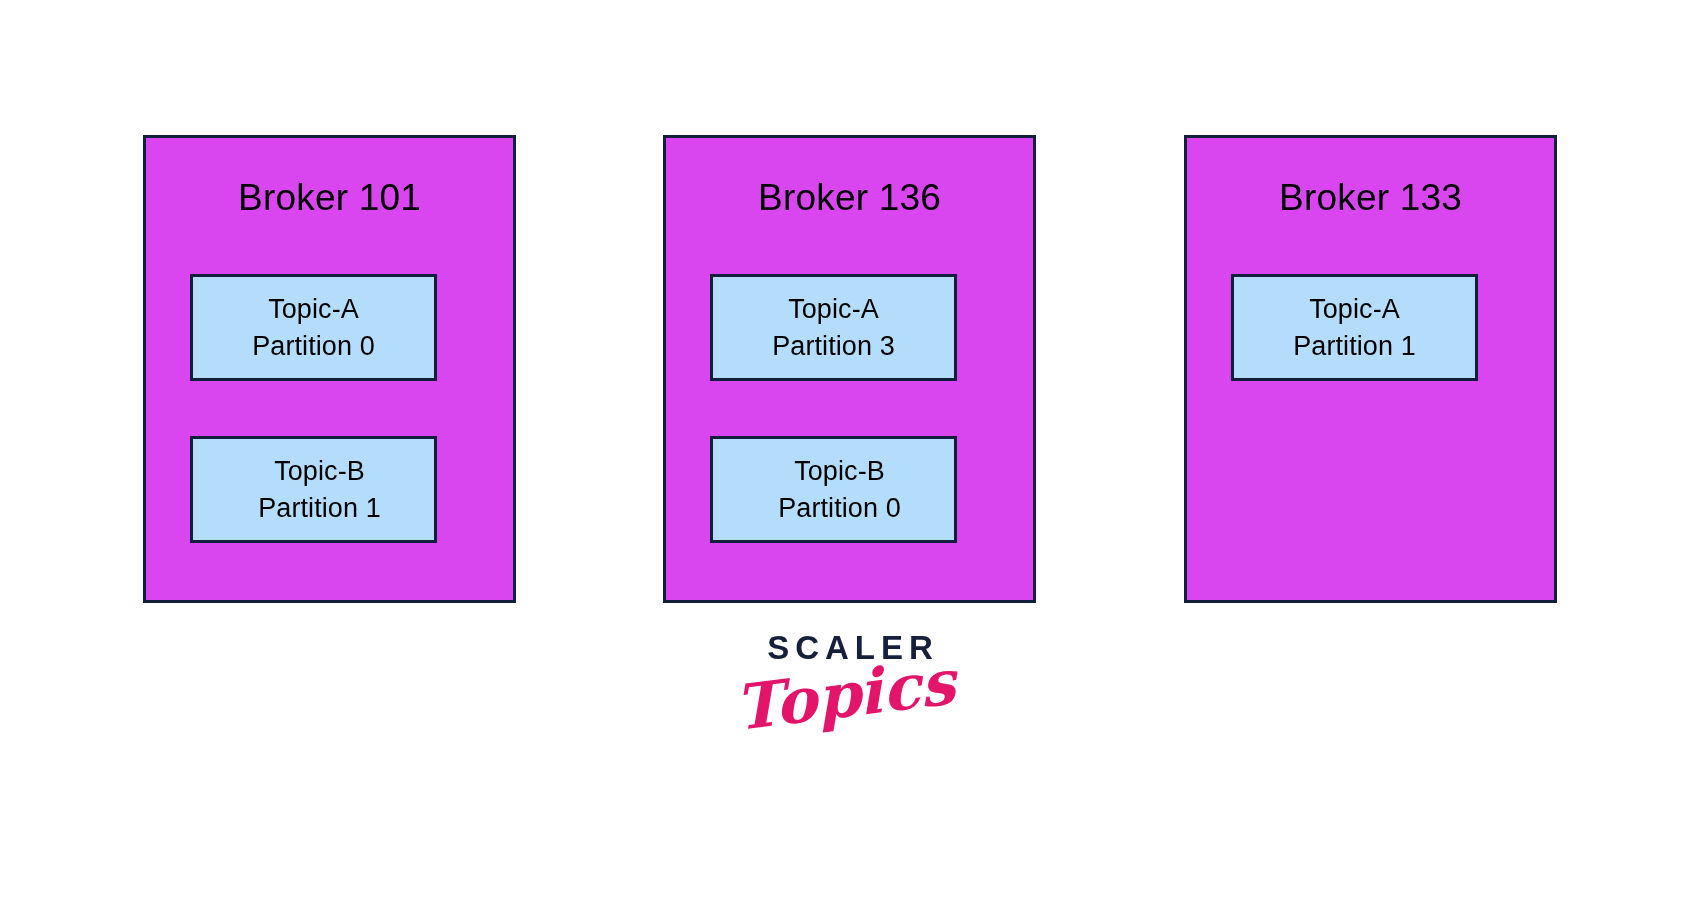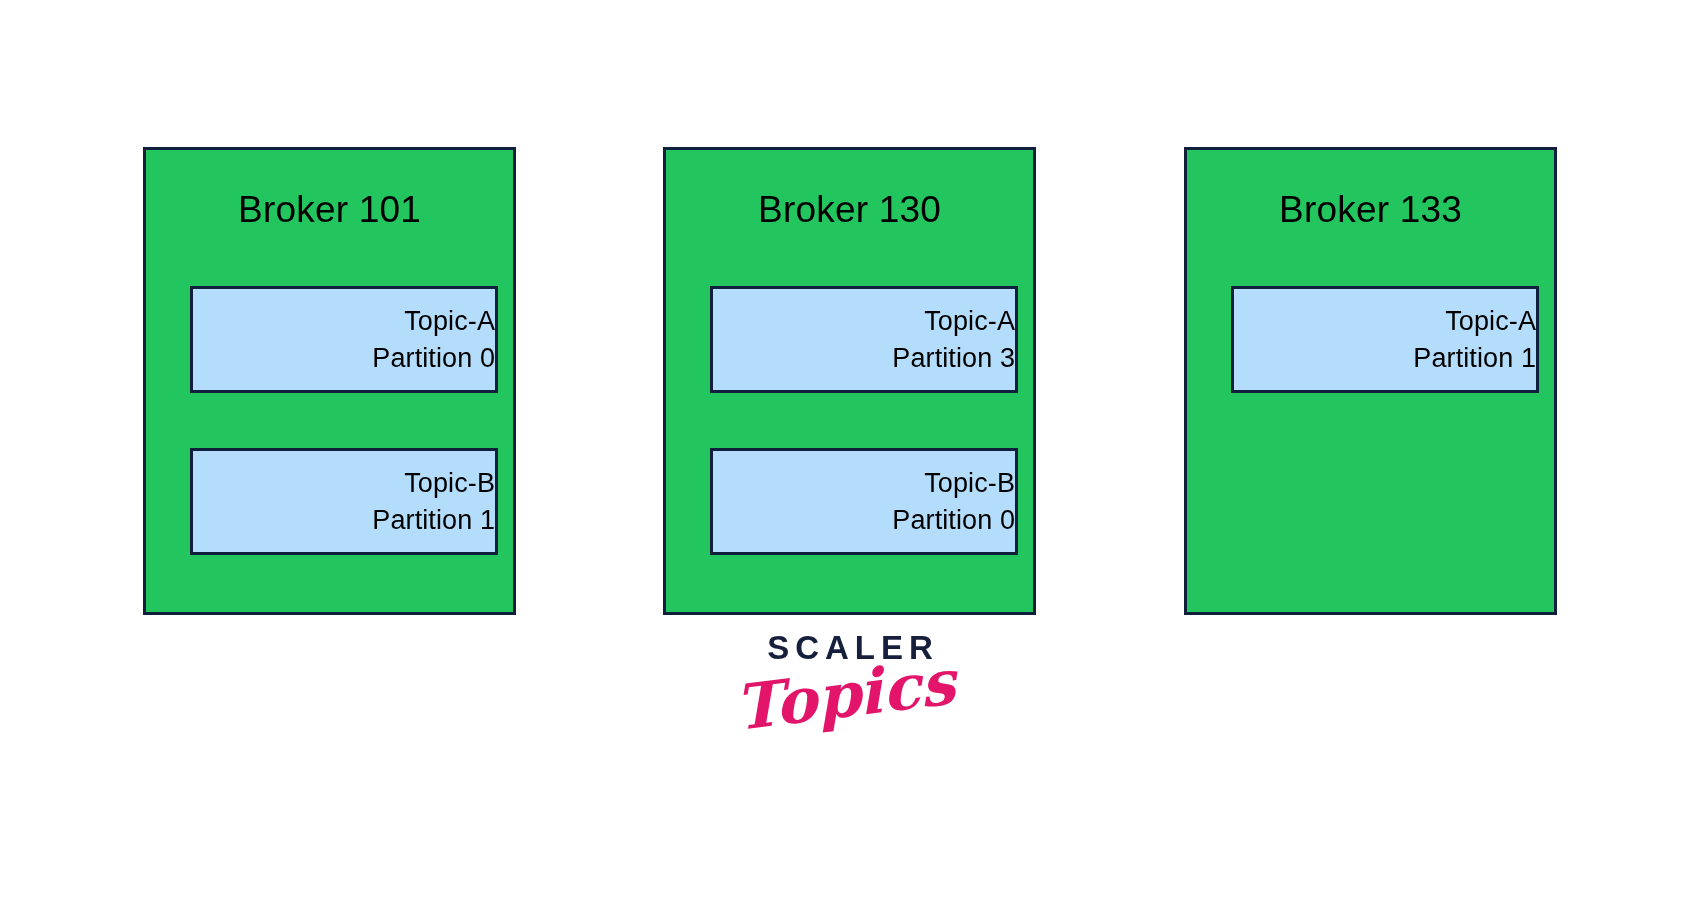--- a/index.html
+++ b/index.html
@@ -29,24 +29,24 @@
   .broker-row {
     position: absolute;
     left: 143px;
     top: 135px;
     width: 1414px;
     height: 470px;
   }
 
   .broker-box {
     position: absolute;
-    top: 12px;
+    top: 0;
     width: 373px;
     height: 468px;
-    background: #22c55e;
+    background: #d946ef;
     border: 3px solid #10203c;
     box-sizing: border-box;
   }
   .broker-box.b1 { left: 0px; }
   .broker-box.b2 { left: 520px; }
   .broker-box.b3 { left: 1041px; }
 
   .broker-title {
     position: absolute;
     left: 0;
@@ -65,28 +65,28 @@
   .partition-list {
     position: absolute;
     left: 0;
     right: 0;
     top: 136px;
   }
 
   .partition-box {
     position: absolute;
     left: 44px;
-    width: 308px;
+    width: 247px;
     height: 107px;
     background: #b4dcfb;
     border: 3px solid #10203c;
     box-sizing: border-box;
     display: flex;
     flex-direction: column;
-    align-items: flex-end;
+    align-items: center;
     justify-content: center;
   }
   .partition-box.slot0 { top: 0px; }
   .partition-box.slot1 { top: 162px; padding-left: 12px; }
 
   .partition-topic,
   .partition-index {
     font-size: 27px;
     font-weight: 400;
     line-height: 37px;
@@ -144,21 +144,21 @@
           <div class="partition-index">Partition 0</div>
         </div>
         <div class="partition-box slot1">
           <div class="partition-topic">Topic-B</div>
           <div class="partition-index">Partition 1</div>
         </div>
       </div>
     </div>
 
     <div class="broker-box b2">
-      <div class="broker-title">Broker 130</div>
+      <div class="broker-title">Broker 136</div>
       <div class="partition-list">
         <div class="partition-box slot0">
           <div class="partition-topic">Topic-A</div>
           <div class="partition-index">Partition 3</div>
         </div>
         <div class="partition-box slot1">
           <div class="partition-topic">Topic-B</div>
           <div class="partition-index">Partition 0</div>
         </div>
       </div>

